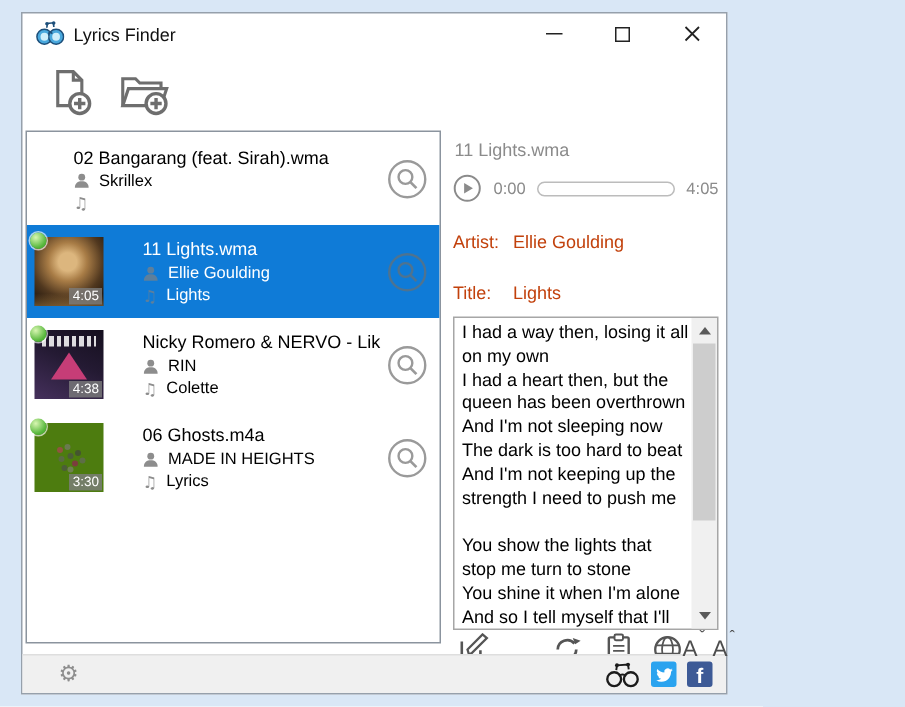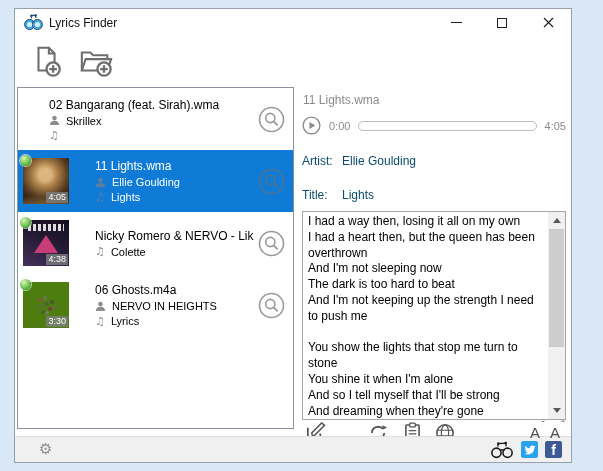--- a/index.html
+++ b/index.html
@@ -1,19 +1,19 @@
 <!DOCTYPE html>
 <html><head>
 <meta charset="utf-8">
 <style>
   * { margin:0; padding:0; box-sizing:border-box; }
   html,body { width:603px; height:471px; }
   body { background:#d9e7f6; font-family:"Liberation Sans", sans-serif; position:relative; overflow:hidden; }
 
-  .window { position:absolute; left:14px; top:8px; width:558px; height:455px; background:#fff;
+  .window { position:absolute; left:14px; top:8px; width:471px; height:455px; background:#fff;
             border:1px solid #96a0ab; display:flex; flex-direction:column; }
 
   
   .titlebar { height:27px; display:flex; align-items:center; padding-left:9px; flex:none; }
   .app-icon { width:19px; height:17px; margin-right:6px; flex:none; }
   .title-text { font-size:12px; color:#111; }
   .win-controls { margin-left:auto; display:flex; height:100%; }
   .ctrl { width:46px; height:100%; display:flex; align-items:center; justify-content:center; }
   .min-glyph { width:11px; height:1px; background:#222; display:block; }
   .max-glyph { width:10px; height:10px; border:1px solid #222; display:block; }
@@ -61,21 +61,21 @@
   .mag { flex:none; color:#9a9a9a; margin-left:4px; }
   .row.selected .mag { color:#4e7390; }
 
   
   .rpanel { flex:1; display:flex; flex-direction:column; min-width:0; padding:4px 2px 0 3px; }
   .np-title { font-size:12px; color:#8b8b8b; margin:2px 0 0 1px; }
   .player-row { display:flex; align-items:center; gap:8px; margin-top:9px; color:#8b8b8b; font-size:11px; }
   .play-btn { flex:none; color:#8b8b8b; }
   .pbar { flex:1; height:10px; border:1px solid #bcbcbc; border-radius:6px; background:#fff; overflow:hidden; }
   .pbar-fill { height:100%; width:0; background:#0f7bd7; }
-  .meta-row { display:flex; align-items:baseline; font-size:12px; color:#0c4a6e; margin-top:19px; }
+  .meta-row { display:flex; align-items:baseline; font-size:12px; color:#c2410c; margin-top:19px; }
   .meta-row + .meta-row { margin-top:20px; }
   .meta-label { width:40px; flex:none; }
   .lyrics-box { margin-top:9px; border:1px solid #a6a6a6; height:209px; display:flex; flex:none; }
   .lyrics-text { flex:1; padding:2px 2px 0 5px; font-size:12px; line-height:15.8px; color:#000;
       white-space:pre-wrap; overflow:hidden; min-width:0; }
   .scrollbar { width:17px; flex:none; background:#f0f0f0; display:flex; flex-direction:column; }
   .sb-btn { height:17px; display:flex; align-items:center; justify-content:center; flex:none; }
   .sb-track { flex:1; position:relative; }
   .sb-thumb { position:absolute; top:0; left:1px; width:15px; height:118px; background:#cdcdcd; }
   .arr-up { width:0; height:0; border-left:4px solid transparent; border-right:4px solid transparent; border-bottom:5px solid #5a5a5a; }
@@ -204,20 +204,27 @@
       </div>
 
       <div class="row">
         <div class="thumb art2">
           <span class="dot"></span>
           <span class="dur">4:38</span>
         </div>
         <div class="meta">
           <div class="fname">Nicky Romero &amp; NERVO - Like Ho...</div>
           <div class="sub">
+            <svg class="sicon" width="11" height="11" viewBox="0 0 12 12">
+                <circle cx="6" cy="3.4" r="2.5" fill="currentColor"></circle>
+                <path d="M1 11 c0-3.2 2.2-4.6 5-4.6 s5 1.4 5 4.6 z" fill="currentColor"></path>
+              </svg>
+            <span>RIN</span>
+          </div>
+          <div class="sub">
             <span class="sicon note-glyph">♫</span>
             <span>Colette</span>
           </div>
         </div>
         <svg class="mag" width="27" height="27" viewBox="0 0 27 27">
           <circle cx="13.5" cy="13.5" r="12" fill="none" stroke="currentColor" stroke-width="1.6"></circle>
           <circle cx="12.3" cy="12" r="4.6" fill="none" stroke="currentColor" stroke-width="1.6"></circle>
           <path d="M15.6 15.4 L19.6 19.4" stroke="currentColor" stroke-width="1.8"></path>
         </svg>
       </div>
@@ -227,21 +234,21 @@
           <span class="dot"></span>
           <span class="dur">3:30</span>
         </div>
         <div class="meta">
           <div class="fname">06 Ghosts.m4a</div>
           <div class="sub">
             <svg class="sicon" width="11" height="11" viewBox="0 0 12 12">
                 <circle cx="6" cy="3.4" r="2.5" fill="currentColor"></circle>
                 <path d="M1 11 c0-3.2 2.2-4.6 5-4.6 s5 1.4 5 4.6 z" fill="currentColor"></path>
               </svg>
-            <span>NERVO IN HEIGHTS</span>
+            <span>MADE IN HEIGHTS</span>
           </div>
           <div class="sub">
             <span class="sicon note-glyph">♫</span>
             <span>Lyrics</span>
           </div>
         </div>
         <svg class="mag" width="27" height="27" viewBox="0 0 27 27">
           <circle cx="13.5" cy="13.5" r="12" fill="none" stroke="currentColor" stroke-width="1.6"></circle>
           <circle cx="12.3" cy="12" r="4.6" fill="none" stroke="currentColor" stroke-width="1.6"></circle>
           <path d="M15.6 15.4 L19.6 19.4" stroke="currentColor" stroke-width="1.8"></path>

